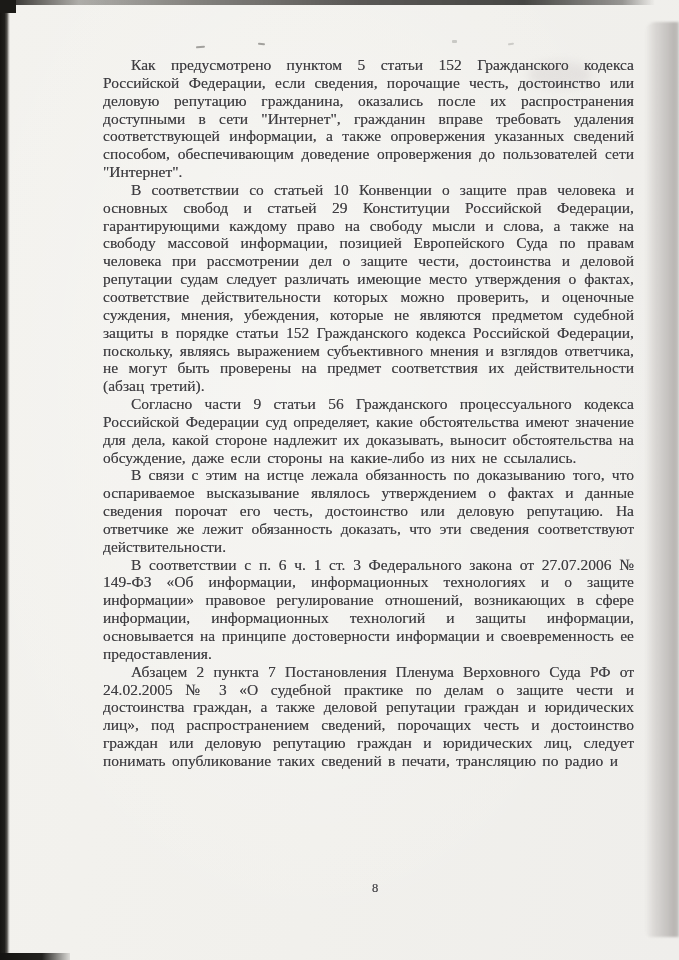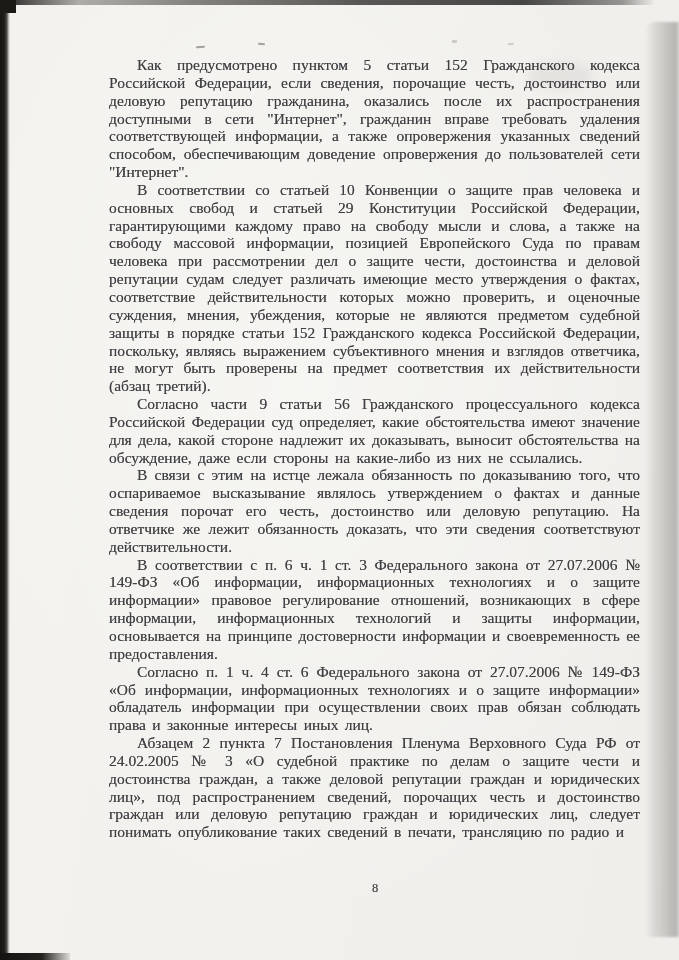--- a/index.html
+++ b/index.html
@@ -75,21 +75,21 @@
     left: 528px; top: 62px;
     width: 64px; height: 26px;
     background: rgba(198,192,192,0.28);
     border-radius: 50%;
     filter: blur(5px);
   }
 
   
   .text-block {
     position: absolute;
-    left: 109px;
+    left: 103px;
     top: 56px;
     width: 531px;
     font-size: 15.5px;
     line-height: 17.85px;
     color: #3f3e42;
     text-shadow: 0 0 0.6px rgba(63,62,66,0.65);
     word-spacing: 2.5px;
   }
   .text-block p.para {
     margin: 0;
@@ -120,17 +120,16 @@
 <div class="speck speck-c"></div>
 <div class="speck speck-d"></div>
 <div class="smudge"></div>
 
 <div class="text-block">
     <p class="para">Как предусмотрено пунктом 5 статьи 152 Гражданского кодекса Российской Федерации, если сведения, порочащие честь, достоинство или деловую репутацию гражданина, оказались после их распространения доступными в сети "Интернет", гражданин вправе требовать удаления соответствующей информации, а также опровержения указанных сведений способом, обеспечивающим доведение опровержения до пользователей сети "Интернет".</p>
     <p class="para">В соответствии со статьей 10 Конвенции о защите прав человека и основных свобод и статьей 29 Конституции Российской Федерации, гарантирующими каждому право на свободу мысли и слова, а также на свободу массовой информации, позицией Европейского Суда по правам человека при рассмотрении дел о защите чести, достоинства и деловой репутации судам следует различать имеющие место утверждения о фактах, соответствие действительности которых можно проверить, и оценочные суждения, мнения, убеждения, которые не являются предметом судебной защиты в порядке статьи 152 Гражданского кодекса Российской Федерации, поскольку, являясь выражением субъективного мнения и взглядов ответчика, не могут быть проверены на предмет соответствия их действительности (абзац третий).</p>
     <p class="para">Согласно части 9 статьи 56 Гражданского процессуального кодекса Российской Федерации суд определяет, какие обстоятельства имеют значение для дела, какой стороне надлежит их доказывать, выносит обстоятельства на обсуждение, даже если стороны на какие-либо из них не ссылались.</p>
     <p class="para">В связи с этим на истце лежала обязанность по доказыванию того, что оспариваемое высказывание являлось утверждением о фактах и данные сведения порочат его честь, достоинство или деловую репутацию. На ответчике же лежит обязанность доказать, что эти сведения соответствуют действительности.</p>
     <p class="para">В соответствии с п. 6 ч. 1 ст. 3 Федерального закона от 27.07.2006 № 149-ФЗ «Об информации, информационных технологиях и о защите информации» правовое регулирование отношений, возникающих в сфере информации, информационных технологий и защиты информации, основывается на принципе достоверности информации и своевременность ее предоставления.</p>
-    <p class="para">Согласно п. 1 ч. 4 ст. 6 Федерального закона от 27.07.2006 № 149-ФЗ «Об информации, информационных технологиях и о защите информации» обладатель информации при осуществлении своих прав обязан соблюдать права и законные интересы иных лиц.</p>
     <p class="para">Абзацем 2 пункта 7 Постановления Пленума Верховного Суда РФ от 24.02.2005 № 3 «О судебной практике по делам о защите чести и достоинства граждан, а также деловой репутации граждан и юридических лиц», под распространением сведений, порочащих честь и достоинство граждан или деловую репутацию граждан и юридических лиц, следует понимать опубликование таких сведений в печати, трансляцию по радио и</p>
   </div>
 
 <div class="page-number">8</div>
 
 </body></html>

